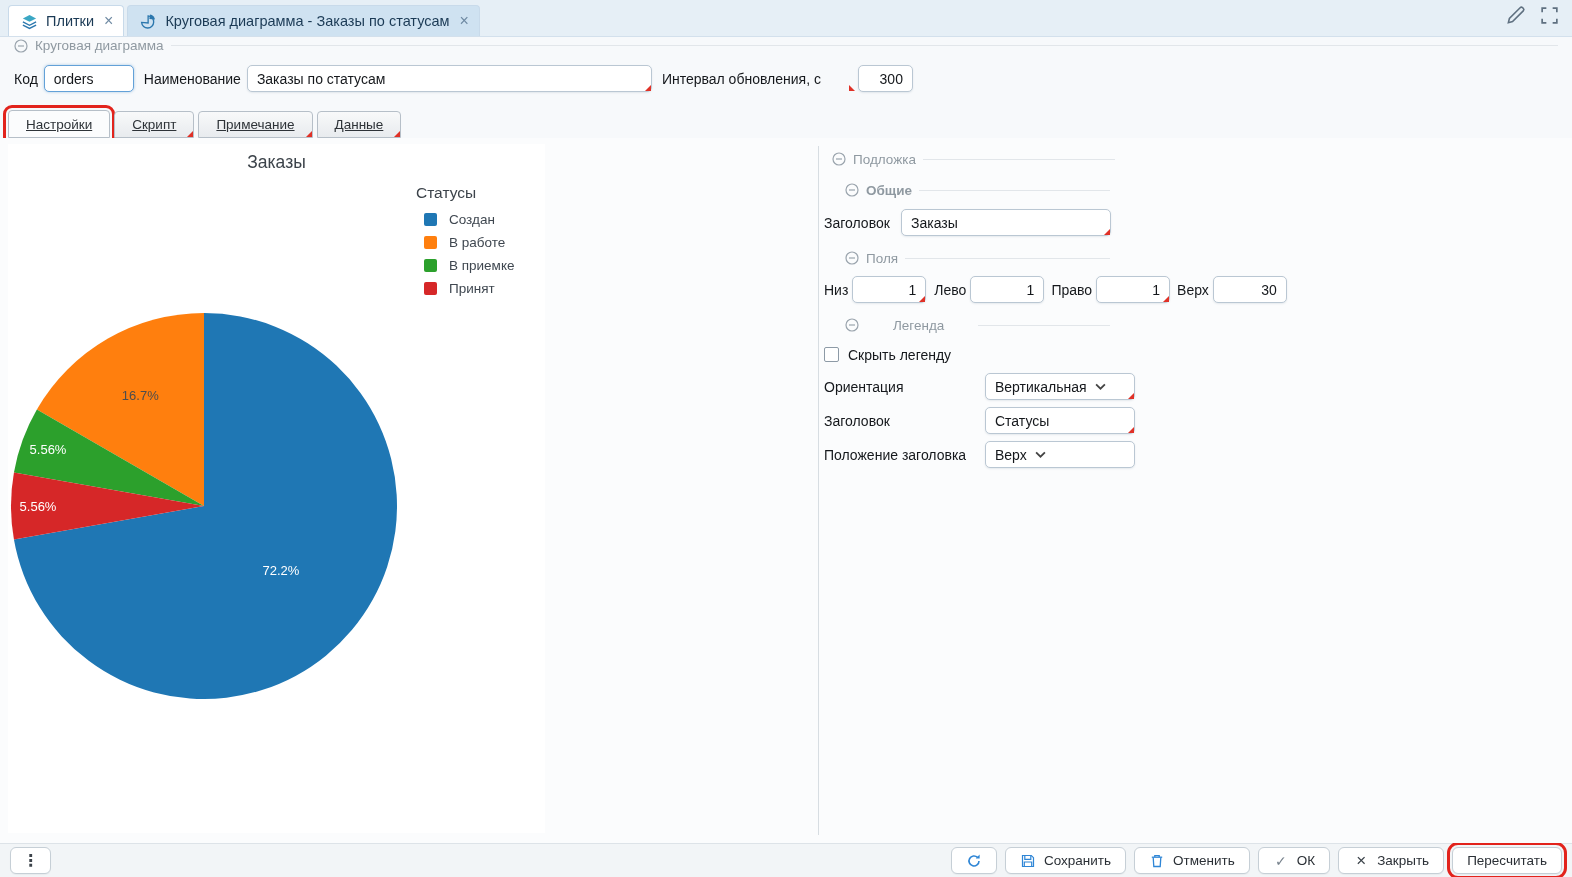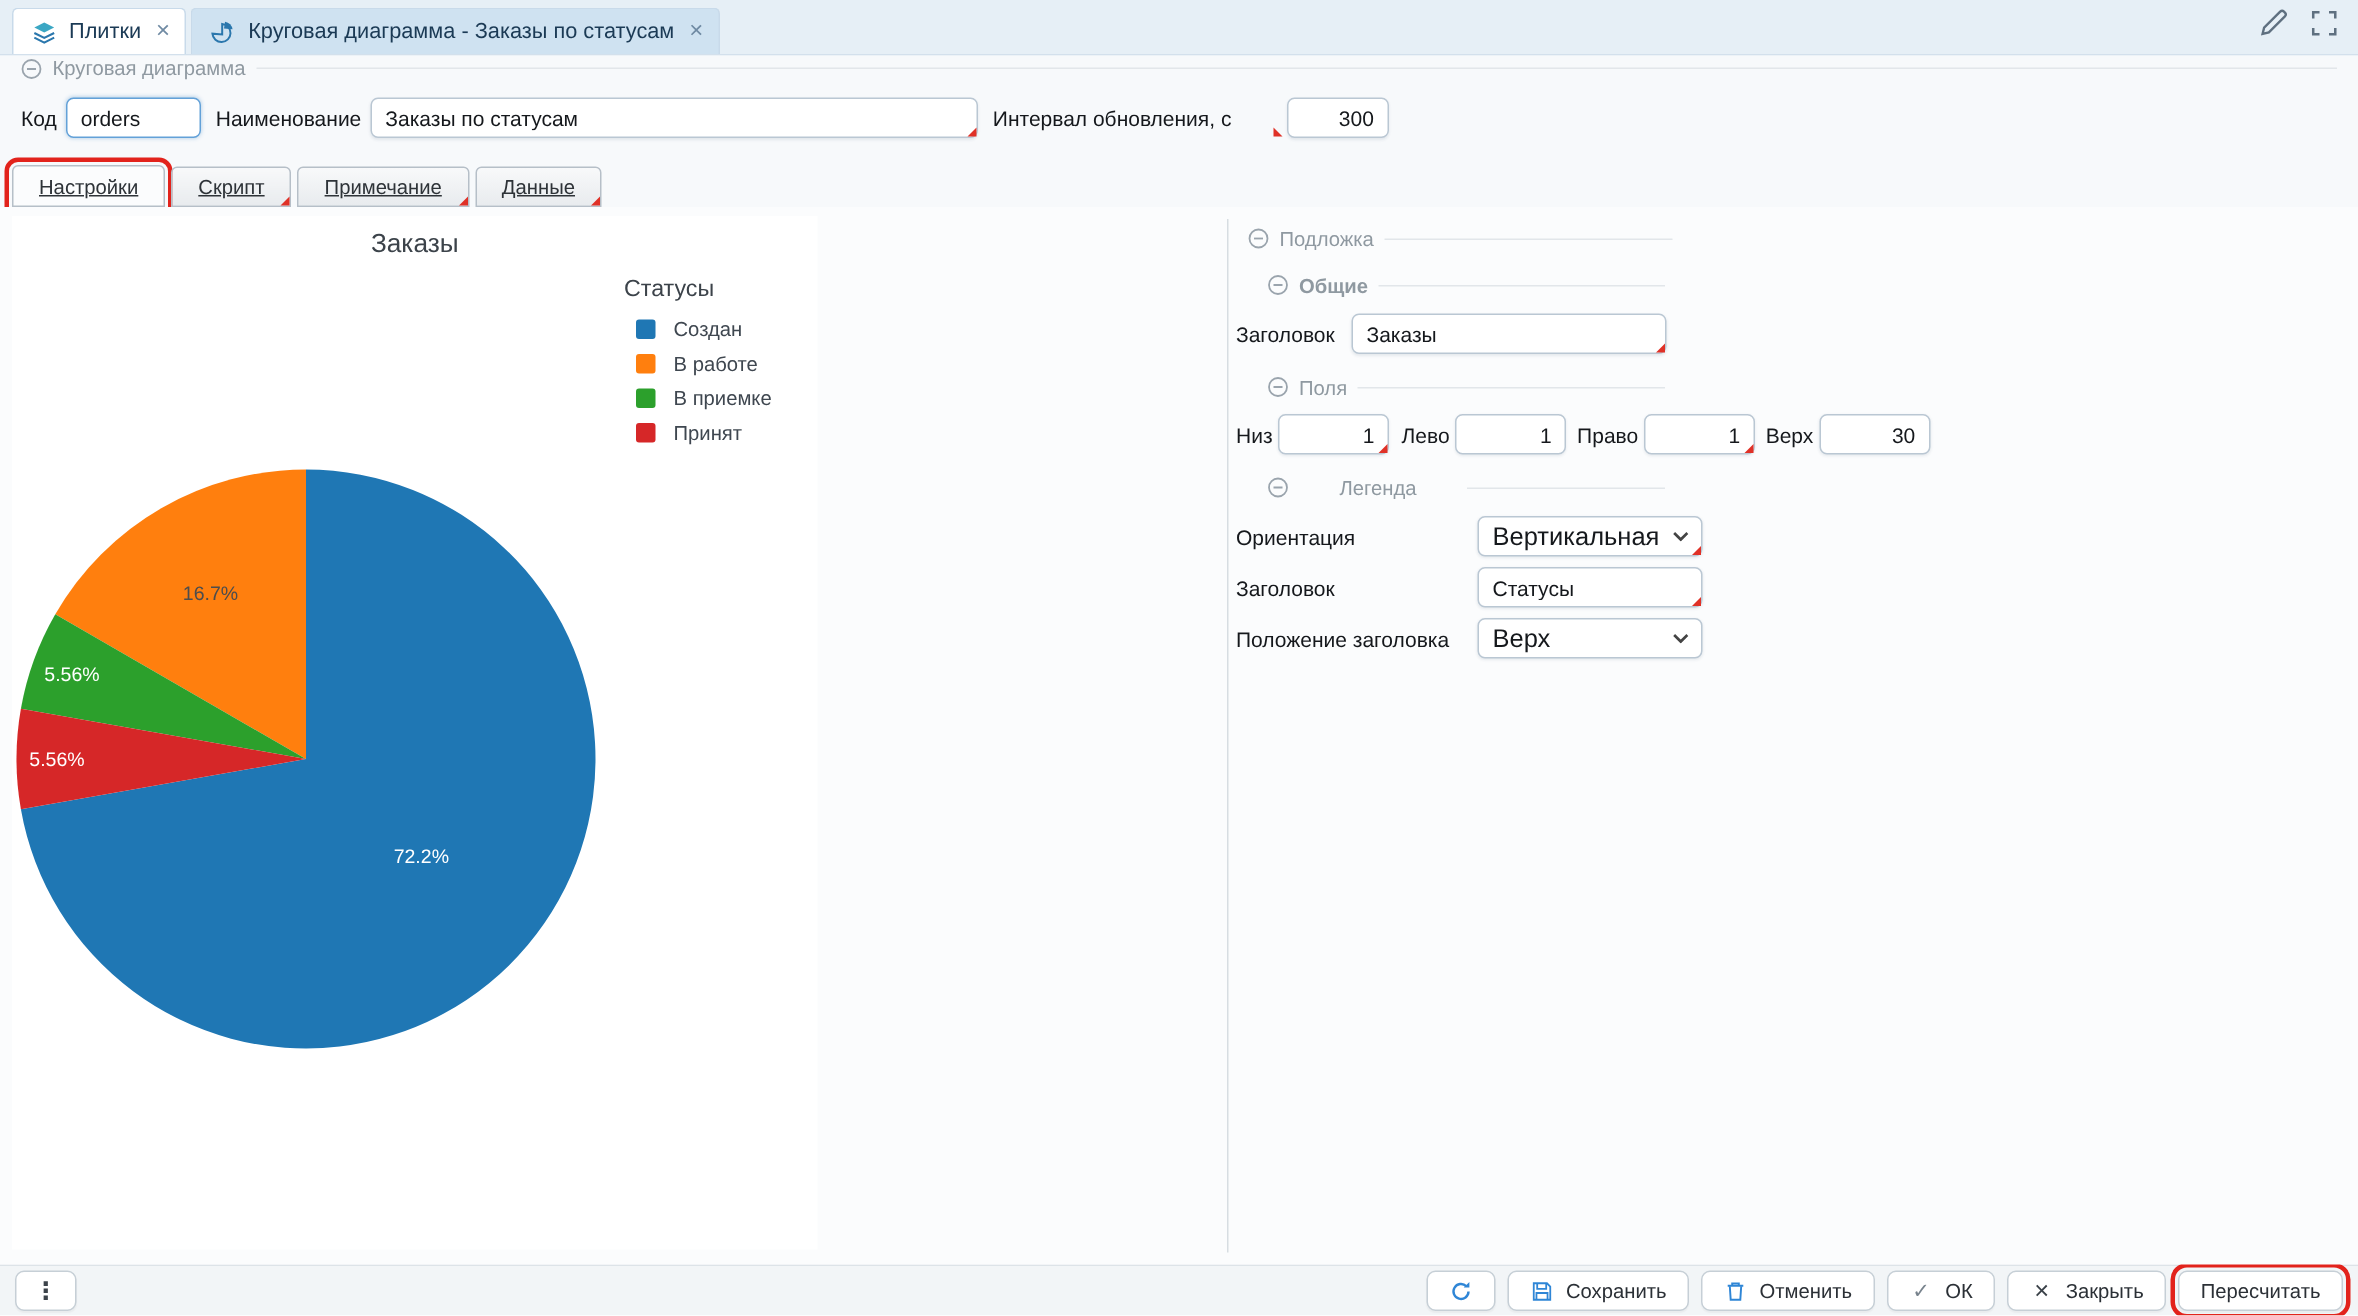--- a/index.html
+++ b/index.html
@@ -20,21 +20,21 @@
   
   .editor-header{padding:0 14px 0;height:73px;background:#f7f9fb;}
   .group-header{display:flex;align-items:center;gap:7px;height:17px;color:#8f99a1;font-size:13.5px;}
   .gh-line{flex:1;border-top:1px solid #e2e6ea;height:0;}
   .collapse{display:inline-flex;width:14px;height:14px;flex:0 0 auto;cursor:pointer;}
   .fields-row{display:flex;align-items:center;margin-top:11px;height:27px;}
   .fields-row label{margin-right:6px;color:#15181c;}
   .txt{height:27px;border:1px solid #bac7d3;border-radius:5px;background:#fff;padding:0 9px;font:inherit;font-size:14px;color:#15181c;box-shadow:0 1px 2px rgba(40,70,100,.10);outline:none;}
   .txt.num{text-align:right;}
   .txt.focused{border-color:#63a1d8;box-shadow:0 0 3px rgba(70,140,200,.45);}
-  .w90{width:90px}.w405{width:405px}.w68{width:68px}.w210{width:210px}.w150{width:150px}.w74{width:74px}
+  .w90{width:90px}.w405{width:405px}.w68{width:55px}.w210{width:210px}.w150{width:150px}.w74{width:74px}
   .iw{position:relative;display:inline-flex;}
   .iw.dirty::after{content:'';position:absolute;right:1px;bottom:1px;width:0;height:0;border-left:6px solid transparent;border-bottom:6px solid #e03127;}
   .iw.dirty-left::before{content:'';position:absolute;left:-9px;bottom:1px;width:0;height:0;border-right:6px solid transparent;border-bottom:6px solid #e03127;}
   .ml10{margin-left:10px;}
 
   
   .page-tabs{display:flex;align-items:flex-end;height:28px;padding-left:8px;background:#f7f9fb;}
   .ptab{position:relative;display:flex;align-items:center;height:27px;padding:0 17px;margin-right:4px;background:linear-gradient(#f8f9fa,#e8ebee);border:1px solid #b6bfc8;border-radius:4px 4px 0 0;font-size:13.5px;color:#2e3338;cursor:pointer;text-decoration:underline;}
   .ptab.active{background:#fbfcfd;height:28px;}
   .ptab.dirty::after{content:'';position:absolute;right:0;bottom:0;width:0;height:0;border-left:6px solid transparent;border-bottom:6px solid #e03127;}
@@ -60,21 +60,21 @@
   .sg-inner{margin-left:21px;width:265px;}
   .frow{display:flex;align-items:center;height:27px;}
   .flabel{font-size:14px;color:#15181c;}
   .lw77{width:77px;}
   .lw161{width:161px;}
   .mlab{margin-right:4px;}
   .ml8{margin-left:8px;}.ml7{margin-left:7px;}
   .checkrow{display:flex;align-items:center;gap:9px;height:17px;}
   .checkbox{width:15px;height:15px;border:1px solid #8d9aa6;border-radius:2px;background:#fff;cursor:pointer;}
   .checklabel{font-size:14px;color:#15181c;}
-  .select{display:flex;align-items:center;justify-content:space-between;height:27px;border:1px solid #bac7d3;border-radius:5px;background:#fff;padding:0 8px 0 9px;font-size:17px;color:#15181c;box-shadow:0 1px 2px rgba(40,70,100,.10);cursor:pointer;}
+  .select{display:flex;align-items:center;height:27px;border:1px solid #bac7d3;border-radius:5px;background:#fff;padding:0 8px 0 9px;font-size:14px;color:#15181c;box-shadow:0 1px 2px rgba(40,70,100,.10);cursor:pointer;}
   .chev{display:inline-flex;width:11px;margin-left:8px;}
 
   
   .footer{height:34px;background:#f2f5f7;border-top:1px solid #dde3e8;display:flex;align-items:center;padding:0 10px;}
   .btn{display:inline-flex;align-items:center;gap:8px;height:27px;padding:0 14px;background:#fff;border:1px solid #c6cfd6;border-radius:6px;font-family:inherit;font-size:13.5px;color:#2b3036;cursor:pointer;box-shadow:0 1px 1px rgba(0,0,0,.04);}
   .btn .bicon{display:inline-flex;width:16px;height:16px;align-items:center;justify-content:center;}
   .btn.more{width:41px;justify-content:center;font-size:16px;font-weight:bold;color:#3c434a;padding:0;}
   .glyph-check{color:#78838d;font-size:14px;}
   .glyph-x{color:#3a4148;font-size:17px;line-height:1;}
   .footer-right{margin-left:auto;display:flex;align-items:center;gap:8px;}
@@ -259,20 +259,24 @@
         <span class="collapse">
           <svg viewBox="0 0 14 14" width="14" height="14">
               <circle cx="7" cy="7" r="6" fill="none" stroke="#9aa4ad" stroke-width="1.2"></circle>
               <path d="M4 7h6" stroke="#9aa4ad" stroke-width="1.2"></path>
             </svg>
         </span>
         <span>Легенда</span>
         <span class="gh-line"></span>
       </div>
 
+      <div class="checkrow" style="margin-top:12px;">
+        <span class="checkbox"></span>
+        <span class="checklabel">Скрыть легенду</span>
+      </div>
 
       <div class="frow" style="margin-top:10px;">
         <label class="flabel lw161">Ориентация</label>
         <span class="iw dirty">
           <div class="select w150">
             <span>Вертикальная</span>
             <span class="chev">
                 <svg viewBox="0 0 10 6" width="11" height="7">
                   <path d="M1 1l4 4 4-4" stroke="#444" stroke-width="1.6" fill="none"></path>
                 </svg>

